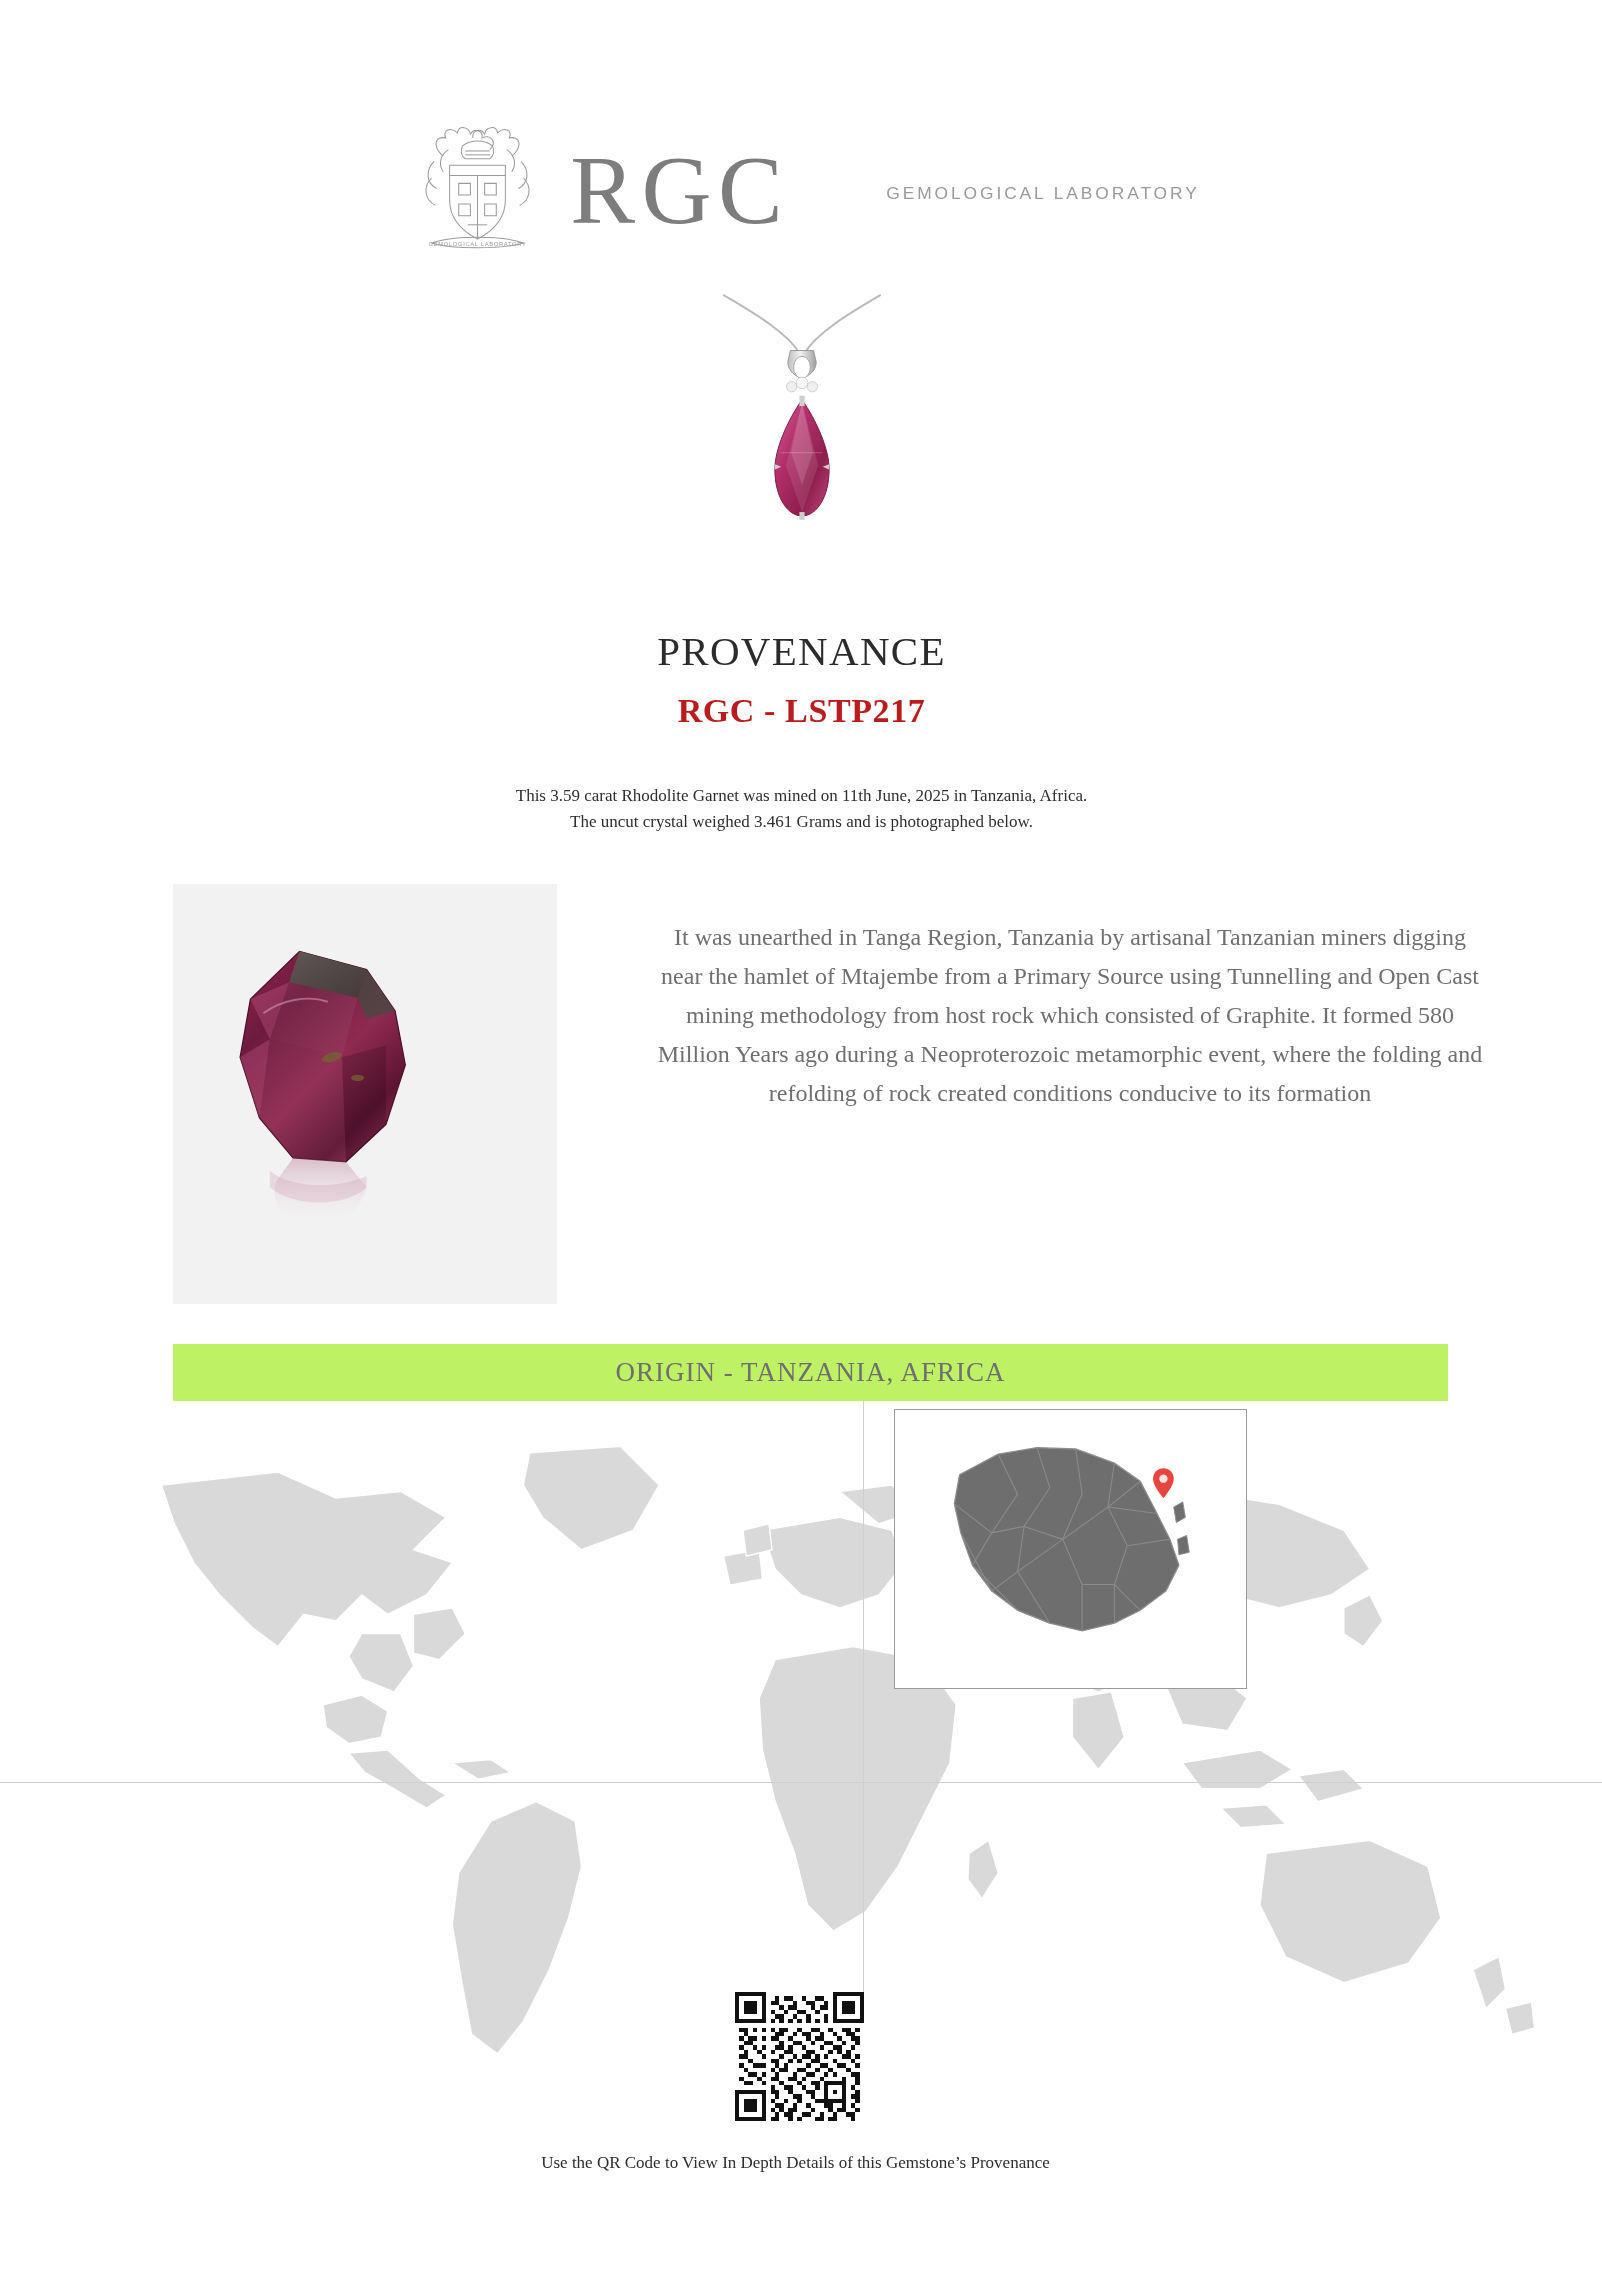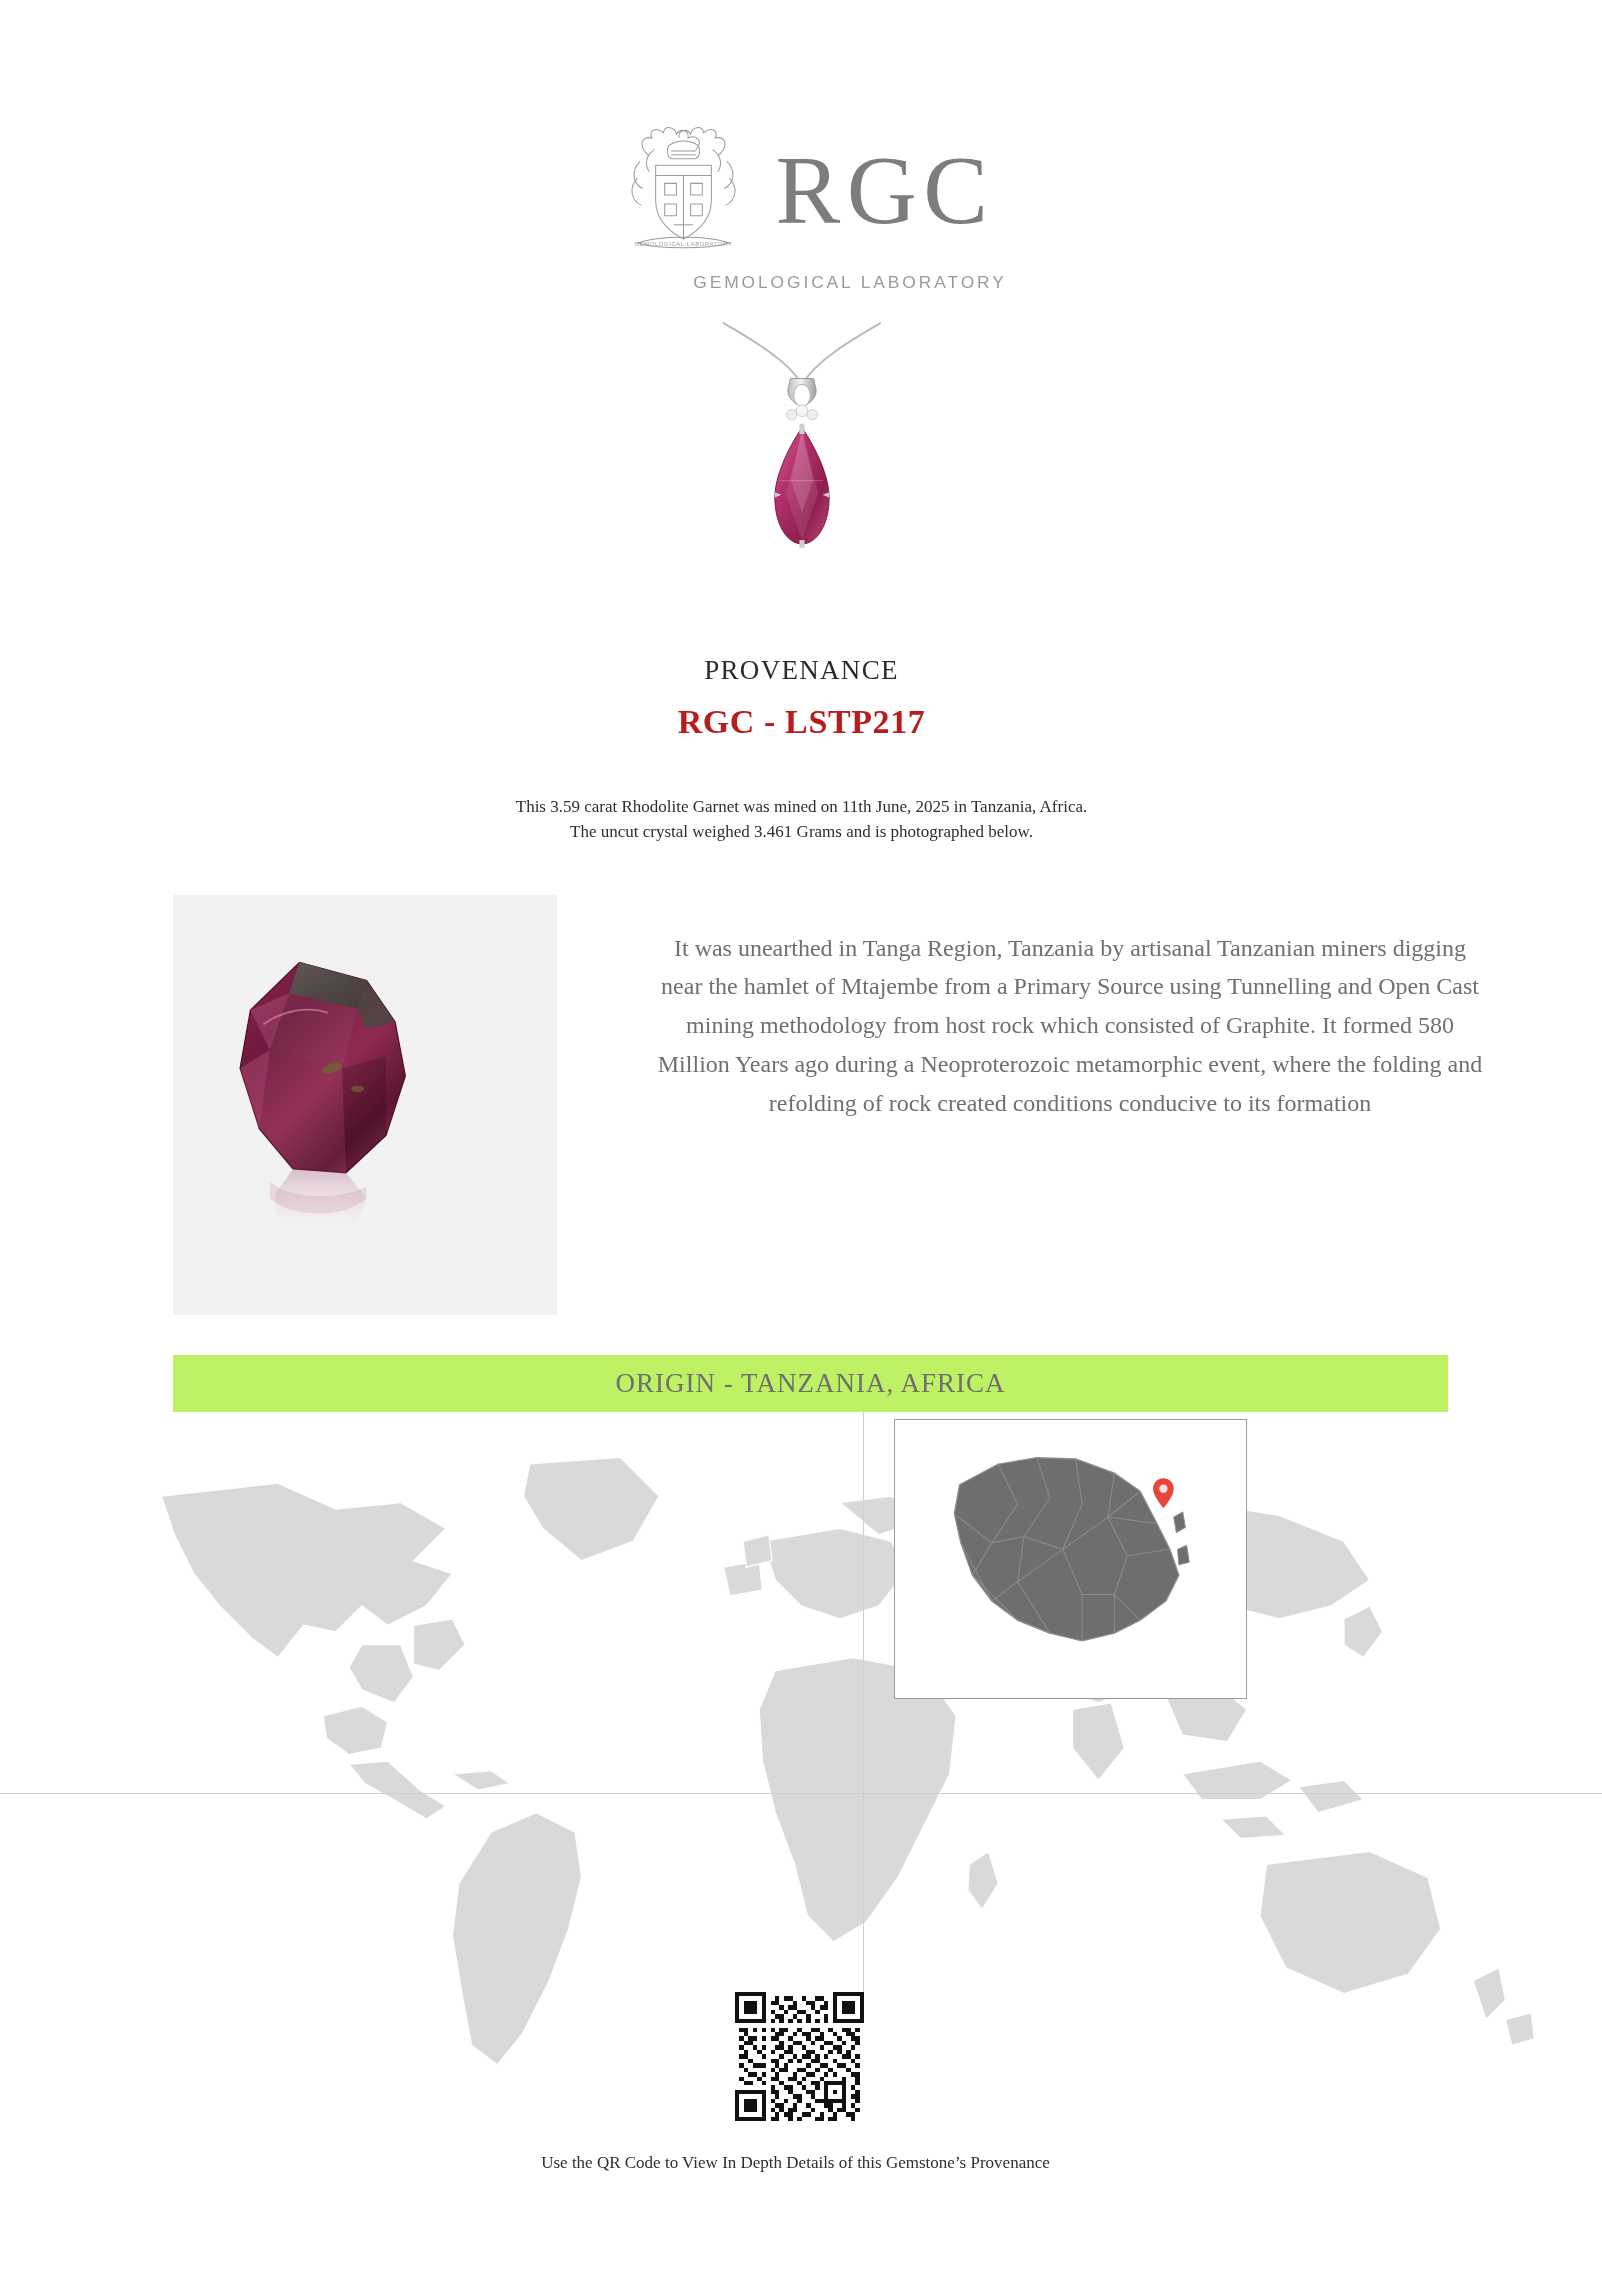--- a/index.html
+++ b/index.html
@@ -19,21 +19,21 @@
   
   .header {
     width: 100%;
     padding-top: 116px;
     display: flex;
     justify-content: center;
     align-items: flex-start;
   }
   .logo-block {
     display: flex;
-    flex-direction: column;
+    flex-direction: row;
     align-items: center;
   }
   .logo-row {
     display: flex;
     align-items: center;
     gap: 18px;
   }
   .crest {
     width: 149px;
     height: 149px;
@@ -66,21 +66,21 @@
   .pendant {
     width: 168px;
     height: 278px;
     position: relative;
   }
 
   
   .provenance-title {
     margin-top: 58px;
     text-align: center;
-    font-size: 27px;
+    font-size: 41px;
     letter-spacing: 1.3px;
     color: #2b2b2b;
     font-weight: 400;
   }
   .cert-id {
     margin-top: 17px;
     text-align: center;
     font-size: 34px;
     font-weight: bold;
     color: #b91c1c;

